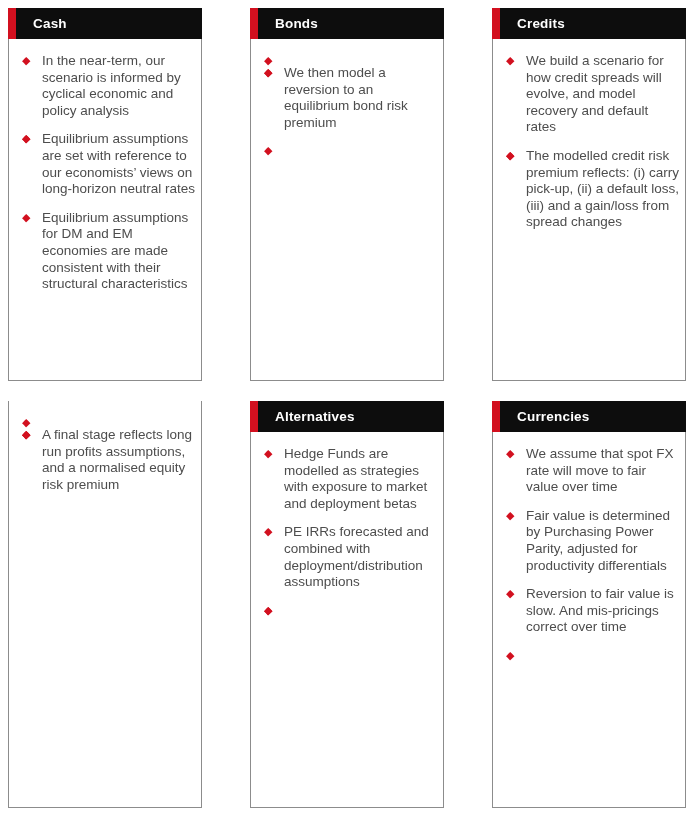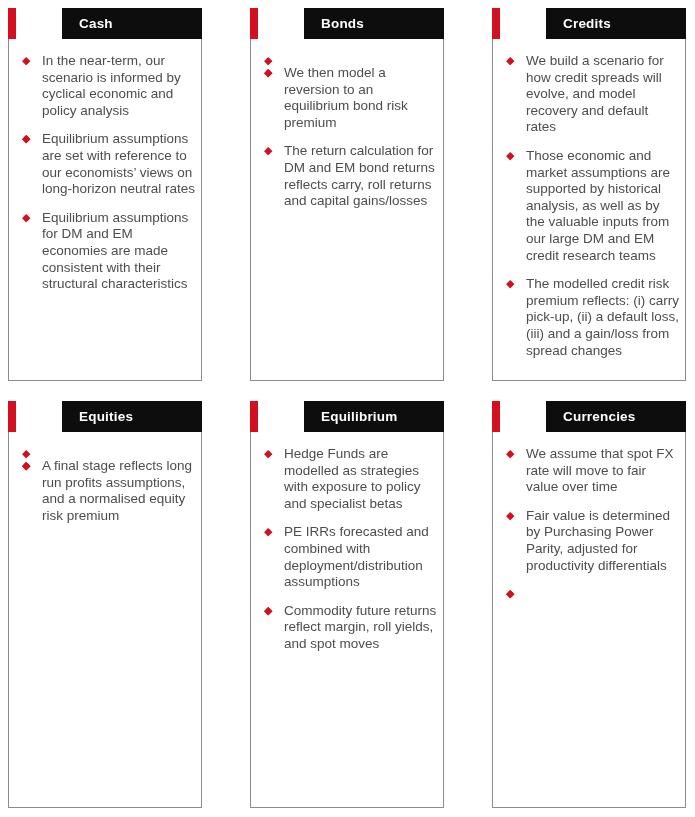--- a/index.html
+++ b/index.html
@@ -21,21 +21,20 @@
     box-sizing: border-box;
   }
   .panel {
     display: flex;
     flex-direction: column;
   }
   .panel-header {
     display: flex;
     flex: 0 0 31px;
     height: 31px;
-    gap: 46px;
   }
   .accent-bar {
     width: 8px;
     background: var(--accent, #d2101f);
   }
   .title-box {
     flex: 1;
     background: var(--header-bg, #0d0d0d);
     color: #ffffff;
     display: flex;
@@ -98,76 +97,70 @@
     <header class="panel-header">
       <span class="accent-bar"></span>
       <div class="title-box">
         <h2>Bonds</h2>
       </div>
     </header>
     <ul class="panel-body">
         <li><span class="diamond">◆</span></li>
         <li><span class="diamond">◆</span></li>
         <li><span class="diamond">◆</span><span>We then model a reversion to an equilibrium bond risk premium</span></li>
-        <li><span class="diamond">◆</span><span>The return calculation for DM and EM bond returns reflects carry, roll returns and capital gains/losses</span></li>
+        <li><span class="diamond">◆</span></li>
       </ul>
   </section>
 
   <section class="panel">
     <header class="panel-header">
       <span class="accent-bar"></span>
       <div class="title-box">
         <h2>Credits</h2>
       </div>
     </header>
     <ul class="panel-body">
         <li><span class="diamond">◆</span><span>We build a scenario for how credit spreads will evolve, and model recovery and default rates</span></li>
-        <li><span class="diamond">◆</span><span>Those economic and market assumptions are supported by historical analysis, as well as by the valuable inputs from our large DM and EM credit research teams</span></li>
+        <li><span class="diamond">◆</span></li>
         <li><span class="diamond">◆</span><span>The modelled credit risk premium reflects: (i) carry pick-up, (ii) a default loss, (iii) and a gain/loss from spread changes</span></li>
       </ul>
   </section>
 
   <section class="panel">
-    <header class="panel-header">
-      <span class="accent-bar"></span>
-      <div class="title-box">
-        <h2>Equities</h2>
-      </div>
-    </header>
     <ul class="panel-body">
         <li><span class="diamond">◆</span></li>
         <li><span class="diamond">◆</span></li>
         <li><span class="diamond">◆</span></li>
         <li><span class="diamond">◆</span><span>A final stage reflects long run profits assumptions, and a normalised equity risk premium</span></li>
       </ul>
   </section>
 
   <section class="panel">
     <header class="panel-header">
       <span class="accent-bar"></span>
       <div class="title-box">
-        <h2>Equilibrium</h2>
+        <h2>Alternatives</h2>
       </div>
     </header>
     <ul class="panel-body">
-        <li><span class="diamond">◆</span><span>Hedge Funds are modelled as strategies with exposure to policy and specialist betas</span></li>
+        <li><span class="diamond">◆</span><span>Hedge Funds are modelled as strategies with exposure to market and deployment betas</span></li>
         <li><span class="diamond">◆</span><span>PE IRRs forecasted and combined with deployment/distribution assumptions</span></li>
         <li><span class="diamond">◆</span></li>
-        <li><span class="diamond">◆</span><span>Commodity future returns reflect margin, roll yields, and spot moves</span></li>
+        <li><span class="diamond">◆</span></li>
       </ul>
   </section>
 
   <section class="panel">
     <header class="panel-header">
       <span class="accent-bar"></span>
       <div class="title-box">
         <h2>Currencies</h2>
       </div>
     </header>
     <ul class="panel-body">
         <li><span class="diamond">◆</span><span>We assume that spot FX rate will move to fair value over time</span></li>
         <li><span class="diamond">◆</span><span>Fair value is determined by Purchasing Power Parity, adjusted for productivity differentials</span></li>
-        <li><span class="diamond">◆</span></li>
+        <li><span class="diamond">◆</span><span>Reversion to fair value is slow. And mis-pricings correct over time</span></li>
         <li><span class="diamond">◆</span></li>
       </ul>
   </section>
 
 </div>
 
 </body></html>

